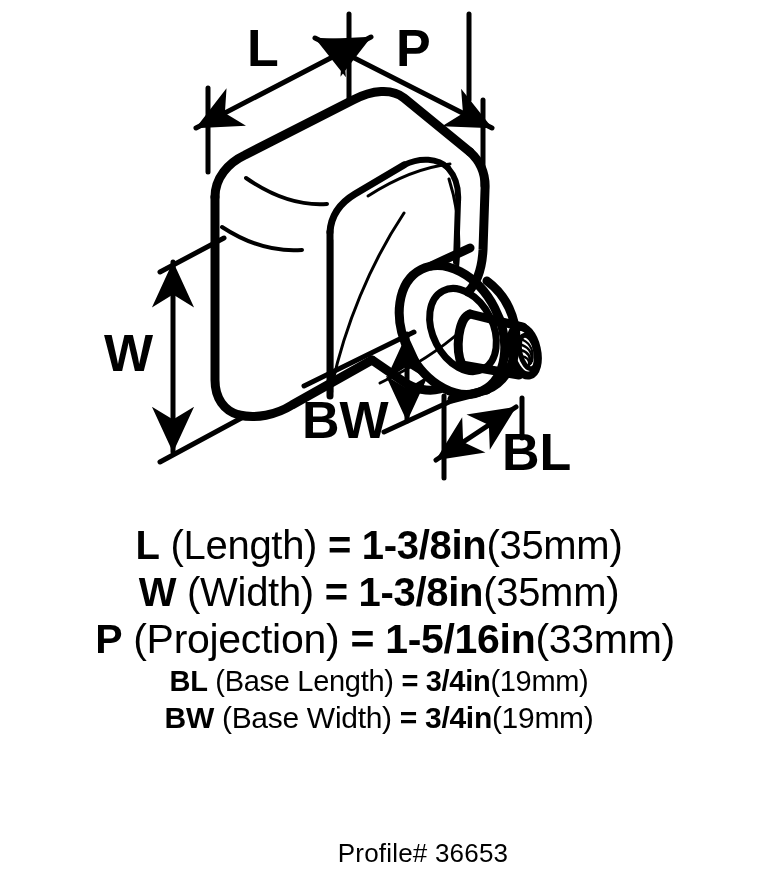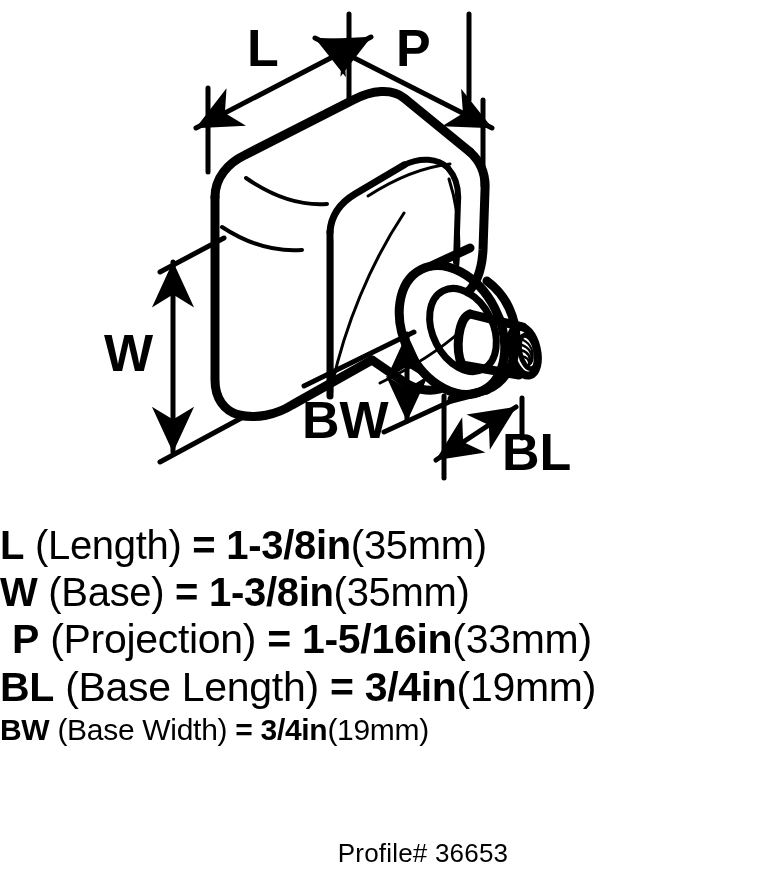--- a/index.html
+++ b/index.html
@@ -12,39 +12,39 @@
   }
   #sheet{position:relative;width:758px;height:888px;background:#fff;}
 
   
   #drawing{position:absolute;left:0;top:0;width:758px;height:505px;}
   #drawing svg{display:block;}
 
   
   #spec-list{
     position:absolute;left:0;top:522px;width:758px;
-    display:flex;flex-direction:column;align-items:flex-start;
+    display:flex;flex-direction:column;align-items:center;
   }
   .spec-row{
     white-space:nowrap;
     line-height:1.0;
     padding:3px 0 4px 0;
     letter-spacing:-0.3px;
   }
   .spec-row .sym{font-weight:bold;}
   .spec-row .name{font-weight:normal;}
   .spec-row .eq{font-weight:bold;}
   .spec-row .imp{font-weight:bold;}
   .spec-row .met{font-weight:normal;}
 
   
   #spec-row-0{font-size:40px;}
   #spec-row-1{font-size:40px;}
   #spec-row-2{font-size:41px;margin-left:12px;}
-  #spec-row-3{font-size:41px;}
+  #spec-row-3{font-size:29px;}
   #spec-row-4{font-size:30px;}
 
   #profile-line{
     position:absolute;left:0;top:838px;width:758px;
     text-align:center;
     font-size:26px;
     font-weight:normal;
     letter-spacing:0.2px;
     margin-left:44px;
   }
@@ -163,21 +163,21 @@
     </svg>
   </div>
 
   <div id="spec-list">
 
     <div class="spec-row" id="spec-row-0">
       <span class="sym">L</span><span class="name"> (Length) </span><span class="eq">= </span><span class="imp">1-3/8in</span><span class="met">(35mm)</span>
     </div>
 
     <div class="spec-row" id="spec-row-1">
-      <span class="sym">W</span><span class="name"> (Base) </span><span class="eq">= </span><span class="imp">1-3/8in</span><span class="met">(35mm)</span>
+      <span class="sym">W</span><span class="name"> (Width) </span><span class="eq">= </span><span class="imp">1-3/8in</span><span class="met">(35mm)</span>
     </div>
 
     <div class="spec-row" id="spec-row-2">
       <span class="sym">P</span><span class="name"> (Projection) </span><span class="eq">= </span><span class="imp">1-5/16in</span><span class="met">(33mm)</span>
     </div>
 
     <div class="spec-row" id="spec-row-3">
       <span class="sym">BL</span><span class="name"> (Base Length) </span><span class="eq">= </span><span class="imp">3/4in</span><span class="met">(19mm)</span>
     </div>
 

